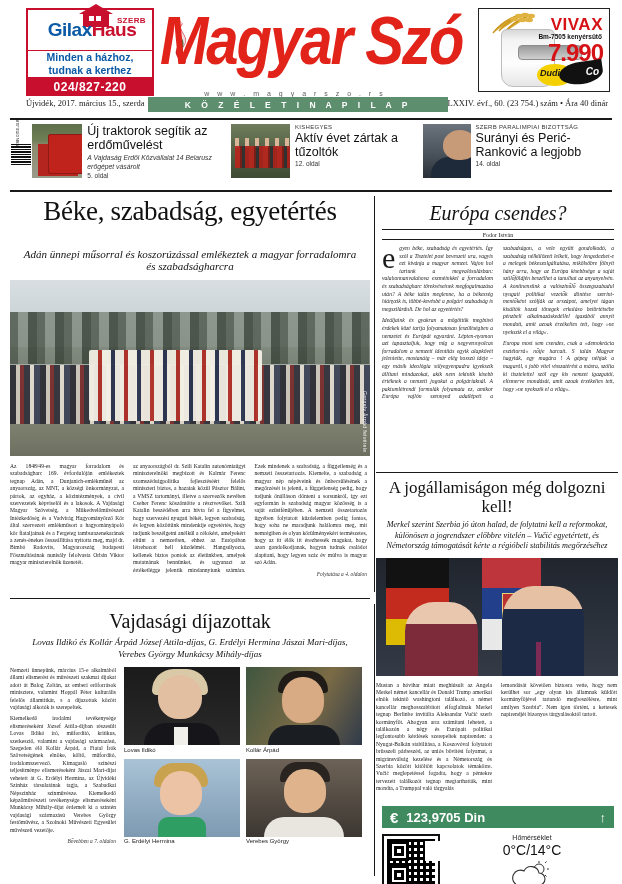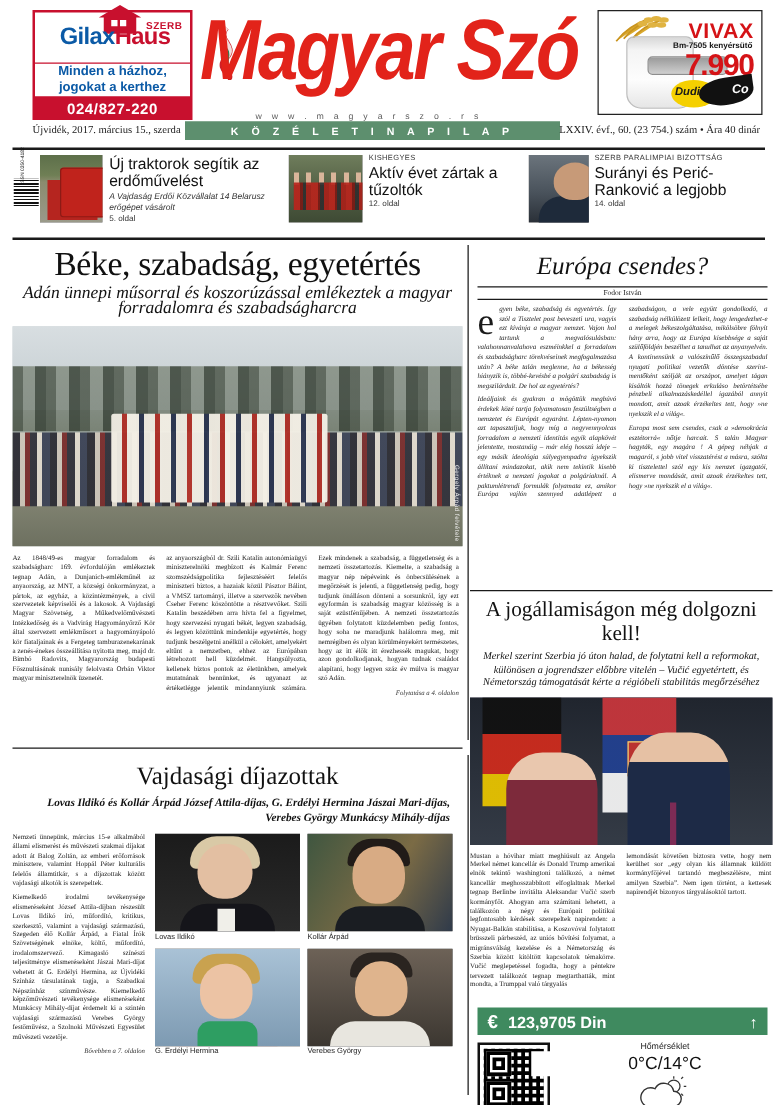--- a/index.html
+++ b/index.html
@@ -196,22 +196,22 @@
   
   .vrule{position:absolute;width:1px;background:#1a1a1a;}
 
   
   .lead{position:absolute;left:10px;top:196px;width:360px;}
   .lead-h{
     font-family:"Liberation Serif",serif;font-size:27px;line-height:30px;text-align:center;
     margin:0;font-weight:normal;letter-spacing:-.3px;
   }
   .lead-sub{
-    font-family:"Liberation Serif",serif;font-style:italic;font-size:14px;line-height:12px;
-    text-align:center;margin:3px 8px 0 8px;color:#111;
+    font-family:"Liberation Serif",serif;font-style:italic;font-size:11px;line-height:12px;
+    text-align:center;margin:22px 8px 0 8px;color:#111;
   }
   .lead-photo{
     position:relative;margin-top:8px;width:360px;height:176px;overflow:hidden;
     background:linear-gradient(180deg,#cfd6d9 0%,#b9c2c6 34%,#9aa39a 52%,#7d8a76 70%,#5f6a58 100%);
   }
   .lp-sky{position:absolute;left:0;top:0;width:100%;height:38%;
     background:linear-gradient(180deg,#d8dee1,#c3ccd0);}
   .lp-trees{
     position:absolute;left:0;top:18%;width:100%;height:30%;
     background:repeating-linear-gradient(90deg,
@@ -321,21 +321,21 @@
   .jog-col p{margin:0 0 4px 0;}
 
   
   .vaj{position:absolute;left:10px;top:604px;width:360px;}
   .vaj-h{
     font-family:"Liberation Serif",serif;font-size:20px;text-align:center;margin:6px 0 3px 0;
     font-weight:normal;
   }
   .vaj-sub{
     font-family:"Liberation Serif",serif;font-style:italic;font-size:9px;line-height:12px;
-    text-align:right;margin:0 10px;font-weight:bold;
+    text-align:center;margin:0 10px;
   }
   .vaj-body{margin-top:7px;display:flex;gap:8px;}
   .vaj-text{
     width:106px;font-size:5.6px;line-height:7.4px;text-align:justify;
     font-family:"Liberation Serif",serif;color:#1a1a1a;
   }
   .vaj-text p{margin:0 0 4px 0;}
   .vaj-grid{width:238px;display:flex;flex-wrap:wrap;gap:5px 6px;}
   .pcard{width:116px;}
   .pimg{width:116px;height:78px;overflow:hidden;position:relative;background:#222;}
@@ -414,21 +414,21 @@
       <div class="gx-top">
         <span class="gx-word gx-gilax">Gilax</span>
         <span class="gx-house">
             <span class="gx-win"></span>
           </span>
         <span class="gx-word gx-haus">Haus</span>
         <span class="gx-zenta">SZERB</span>
       </div>
       <div class="gx-mid">
         <span>Minden a házhoz,</span>
-        <span>jogokat a kerthez</span>
+        <span>tudnak a kerthez</span>
       </div>
       <div class="gx-phone">024/827-220</div>
     </div>
 
     <div class="logo-wrap">
       <svg class="logo-ribbon" viewBox="0 0 26 44">
         <path d="M13 2 C4 12, 22 16, 13 26 C4 36, 20 40, 14 43" fill="none" stroke="#cf2027" stroke-width="5"></path>
         <path d="M13 2 C4 12, 22 16, 13 26" fill="none" stroke="#f2f2f2" stroke-width="4" opacity=".9"></path>
         <path d="M9 18 C18 22, 8 30, 15 38" fill="none" stroke="#2e7d4f" stroke-width="5"></path>
       </svg>

